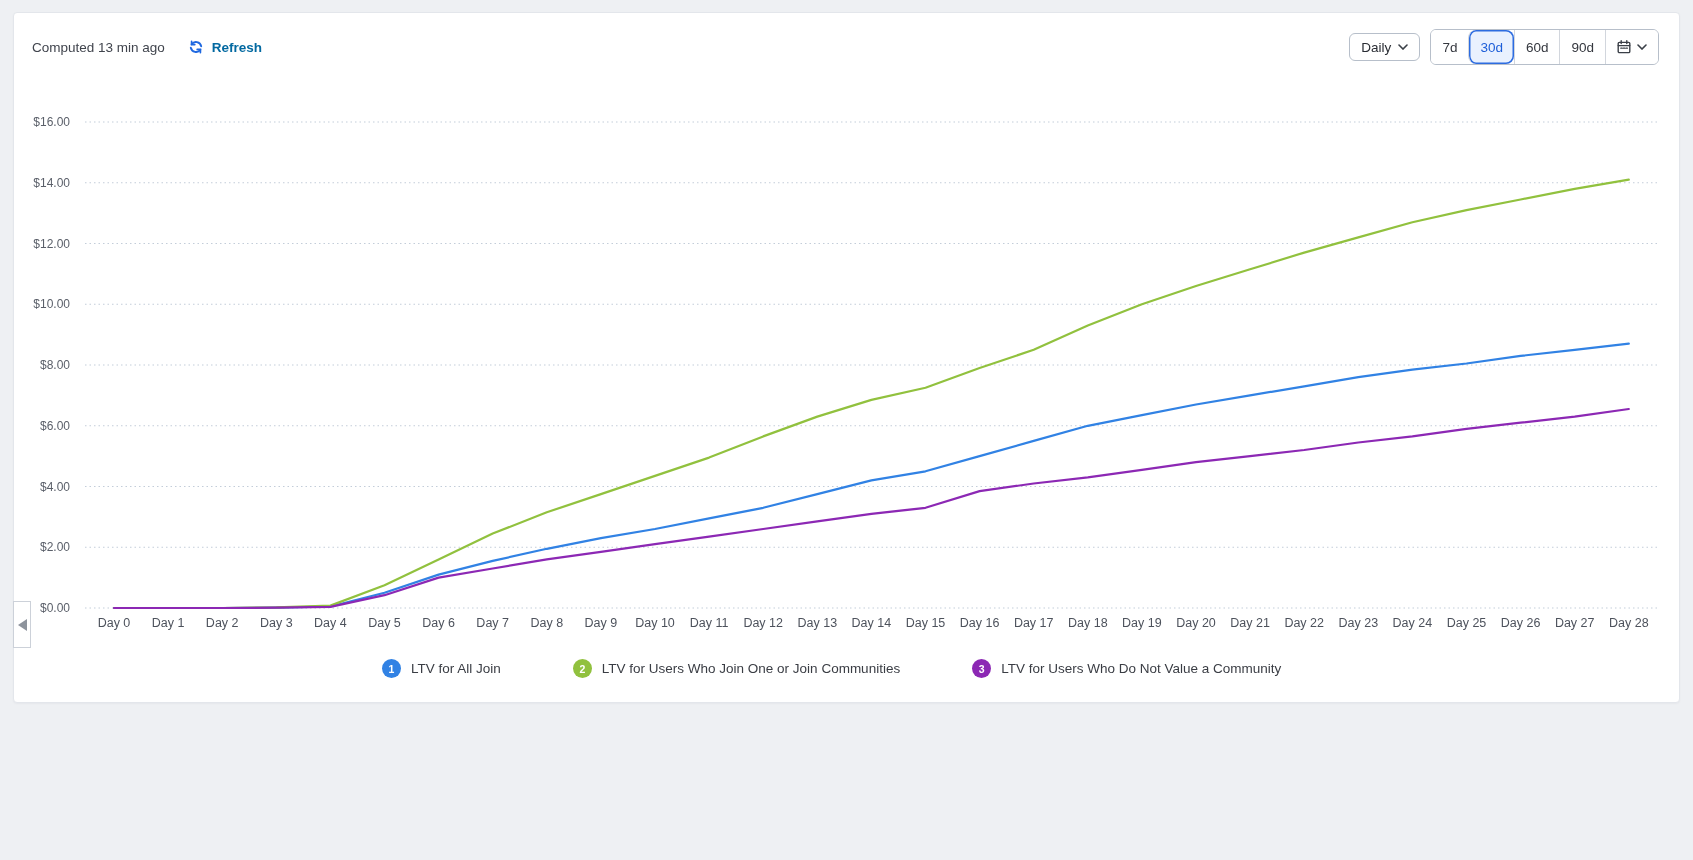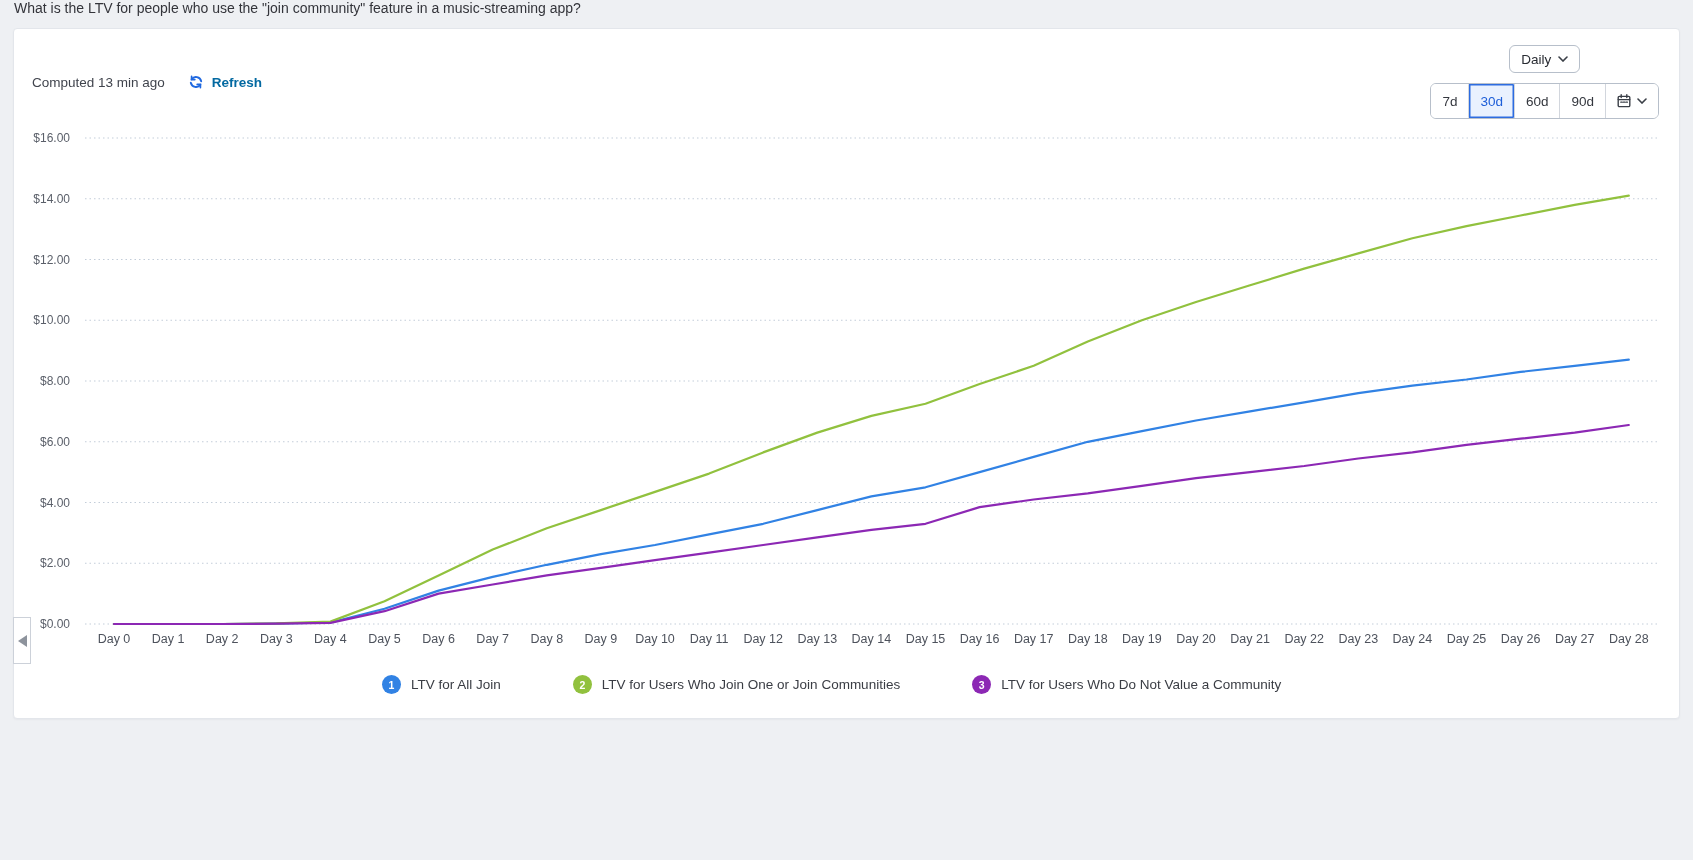--- a/index.html
+++ b/index.html
@@ -19,32 +19,32 @@
   .edit-link { color: #2368e8; font-size: 14.5px; font-weight: 700; cursor: pointer; }
   .expand-btn { position: absolute; right: 20px; top: 15px; width: 20px; height: 20px;
     cursor: pointer; display: flex; align-items: center; justify-content: center; }
 
   .chart-card { margin-top: 12px; height: 691px; position: relative; }
   .chart-header { position: absolute; top: 16px; left: 18px; right: 20px;
     display: flex; align-items: center; justify-content: space-between; }
   .ch-left { display: flex; align-items: flex-end; font-size: 13.5px; color: #40444d; }
   .refresh { display: inline-flex; align-items: center; margin-left: 24px; gap: 9px;
     color: #0369a1; font-weight: 700; font-size: 13.5px; cursor: pointer; }
-  .ch-right { display: flex; align-items: center; gap: 10px; flex-direction: column; }
+  .ch-right { display: flex; align-items: center; gap: 10px; }
   .btn { height: 28px; border: 1px solid #b7bfca; border-radius: 6px; background: #fff;
     font-size: 13.5px; color: #292c33; display: inline-flex; align-items: center;
     padding: 0 11px; gap: 7px; cursor: pointer; font-family: "Liberation Sans", sans-serif; }
   .seg { display: inline-flex; border: 1px solid #b7bfca; border-radius: 6px;
     background: #fff; overflow: hidden; height: 36px; }
   .seg-btn { position: relative; padding: 0 11px; display: inline-flex; align-items: center;
     font-size: 13.5px; color: #34373e; background: #fff; border: none; cursor: pointer;
     border-left: 1px solid #d2d6dd; font-family: "Liberation Sans", sans-serif; }
   .seg-btn:first-child { border-left: none; }
   .seg-btn.selected { background: #e9f1fe; color: #1d5ed8;
-    box-shadow: inset 0 0 0 1.5px #2d6ce0; border-radius: 1px; }
+    box-shadow: inset 0 0 0 1.5px #2d6ce0; border-radius: 8px; }
   .seg-cal { gap: 6px; }
 
   #chart-svg { position: absolute; left: 0; top: 0; width: 1666px; height: 691px; }
   #chart-svg text { font-family: "Liberation Sans", sans-serif; }
   .ytick { font-size: 12px; fill: #5a5f69; }
   .xtick { font-size: 12.5px; fill: #4d525c; }
 
   .collapse-handle { position: absolute; left: -1px; top: 588px; width: 18px; height: 47px;
     background: #fff; border: 1px solid #ccd1d9; display: flex; align-items: center;
     justify-content: center; cursor: pointer; }
@@ -57,21 +57,20 @@
   .legend-dot { width: 19px; height: 19px; border-radius: 50%; color: #fff;
     font-size: 10.5px; font-weight: 700; display: flex; align-items: center;
     justify-content: center; }
   .legend-label { font-size: 13.5px; color: #3a3d44; }
 </style>
 </head>
 <body>
 
 <div class="page">
 
-  <p class="page-subtitle">What is the LTV for people who use the "join community" feature in a music-streaming app?</p>
 
 
   <div class="card chart-card">
 
     <svg id="chart-svg" viewBox="0 0 1666 691">
         <line x1="71" y1="109" x2="1644" y2="109" stroke="#c3cdd9" stroke-width="1" stroke-dasharray="1.5,3"></line>
         <text x="56" y="113" text-anchor="end" class="ytick">$16.00</text>
         <line x1="71" y1="169.75" x2="1644" y2="169.75" stroke="#c3cdd9" stroke-width="1" stroke-dasharray="1.5,3"></line>
         <text x="56" y="173.75" text-anchor="end" class="ytick">$14.00</text>
         <line x1="71" y1="230.5" x2="1644" y2="230.5" stroke="#c3cdd9" stroke-width="1" stroke-dasharray="1.5,3"></line>

